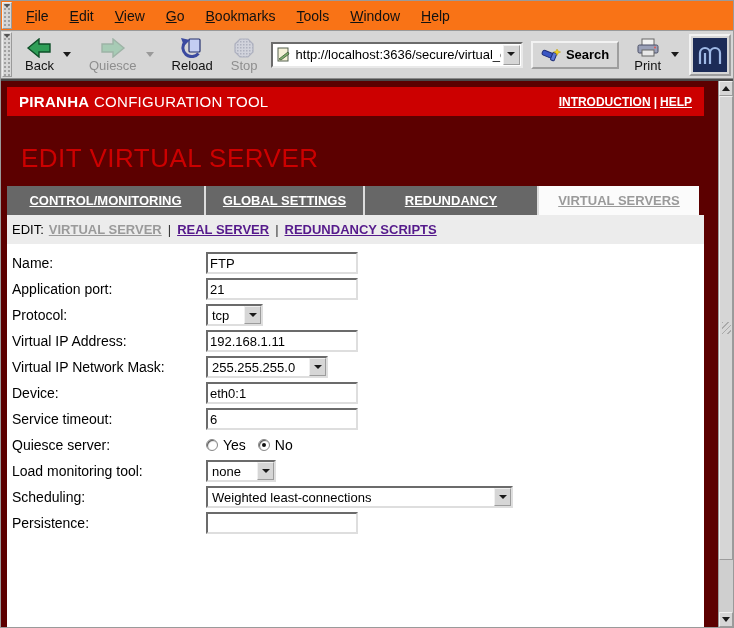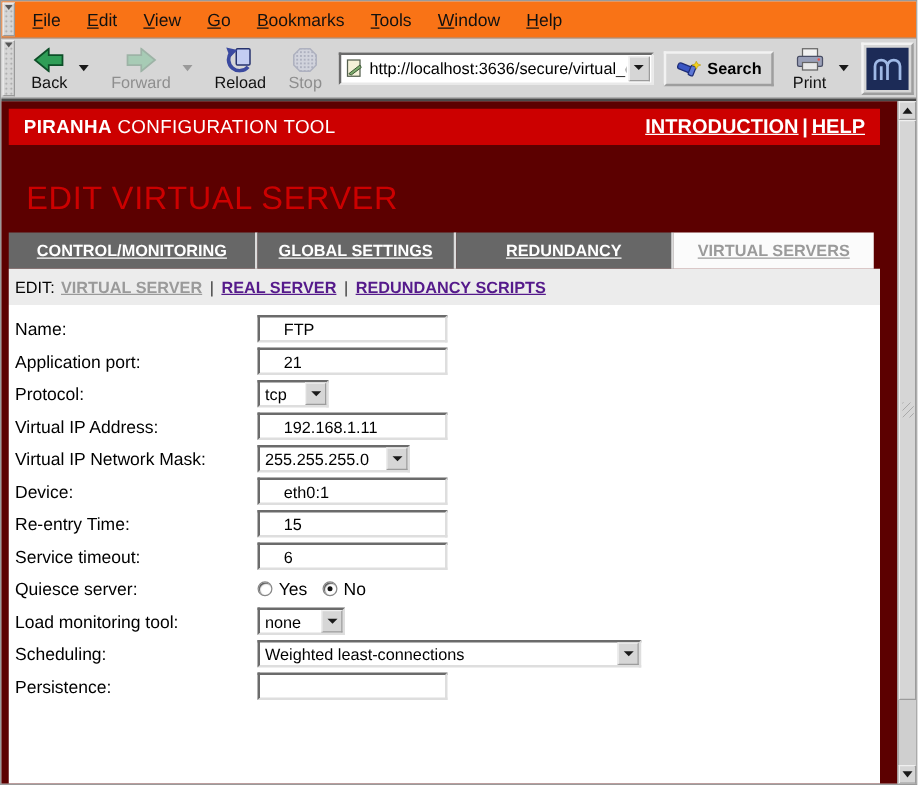--- a/index.html
+++ b/index.html
@@ -85,21 +85,21 @@
     display:flex; flex-direction:column;
   }
   .page { width:697px; margin-left:6px; display:flex; flex-direction:column; flex:1; min-height:0;}
   .redbar {
     margin-top:6px; height:29px; background:#cc0000;
     display:flex; align-items:center; padding:0 12px;
     color:#fff;
   }
   .brand { font-size:15px; letter-spacing:.3px; }
   .brand b { font-weight:bold; }
-  .redbar-links { margin-left:auto; font-size:16px; font-weight:bold;text-align:right; }
+  .redbar-links { margin-left:auto; font-size:12px; font-weight:bold;text-align:right; }
   .redbar-links a { color:#fff; text-decoration:underline; cursor:pointer; }
   .redbar-links .sep { text-decoration:none; margin:0 3px; }
   .page-title {
     margin:26px 0 0 14px; font-size:26px; line-height:32px;
     color:#cc0000; font-weight:500; letter-spacing:.5px;
   }
   .tabs { margin-top:12px; height:29px; display:flex; }
   .tab {
     background:#676767; color:#fff; font-size:13px; font-weight:bold;
     display:flex; align-items:center; justify-content:center;
@@ -118,21 +118,21 @@
   .subnav .lnk.link { color:#551a8b; }
   .subnav .prefix { margin-right:5px; }
   
   .form { flex:1; background:#fff; padding-top:6px; overflow:hidden; }
   .form-row { height:26px; display:flex; align-items:center; }
   .form-label { width:199px; padding-left:5px; font-size:14px; color:#000; flex:none;}
   .tinput {
     width:152px; height:22px; background:#fff;
     border:2px solid; border-color:#6b6b6b #dedede #dedede #6b6b6b;
     font-size:13px; font-family:"Liberation Sans",sans-serif;
-    padding:1px 19px; outline:none; color:#000;
+    padding:1px 2px; outline:none; color:#000;
   }
   .combo {
     height:22px; background:#fff; display:inline-flex; align-items:center;
     border:2px solid; border-color:#6b6b6b #dedede #dedede #6b6b6b;
   }
   .combo .ctext { flex:1; font-size:13px; padding:0 4px; white-space:nowrap; overflow:hidden;}
   .combo .cbtn {
     width:17px; height:18px; background:#d6d6d6; border:1px outset #f0f0f0;
     display:flex; align-items:center; justify-content:center; flex:none;
   }
@@ -202,21 +202,21 @@
     <div class="drop-btn">
         <span class="tri-down"></span>
       </div>
 
     <div class="tb-btn disabled" style="margin-left:8px;">
       <span class="ic">
         <svg width="26" height="20" viewBox="0 0 26 20" opacity="0.45">
           <polygon points="24,10 13,1 13,6 2,6 2,14 13,14 13,19" fill="#6fbf8f" stroke="#5a8a6d" stroke-width="1.4"></polygon>
         </svg>
       </span>
-      <span>Forward</span>
+      <span>Quiesce</span>
     </div>
     <div class="drop-btn">
         <span class="tri-down dis"></span>
       </div>
 
     <div class="tb-btn" style="margin-left:8px;">
       <span class="ic">
         <svg width="24" height="21" viewBox="0 0 24 21">
           <rect x="9" y="2" width="11" height="13" rx="1" fill="#c3cdf2" stroke="#27336e" stroke-width="1.2"></rect>
           <path d="M5 5 A 8.5 8.5 0 1 0 18.5 16.5" fill="none" stroke="#3b4aa0" stroke-width="3"></path>
@@ -348,24 +348,20 @@
               <div class="combo" style="width: 122px;">
                 <span class="ctext">255.255.255.0</span>
                 <span class="cbtn">
                   <span class="tri-down"></span>
                 </span>
               </div>
             </div>
             <div class="form-row">
               <div class="form-label">Device:</div>
               <input class="tinput" value="eth0:1" style="">
-            </div>
-            <div class="form-row">
-              <div class="form-label">Re-entry Time:</div>
-              <input class="tinput" value="15" style="">
             </div>
             <div class="form-row">
               <div class="form-label">Service timeout:</div>
               <input class="tinput" value="6" style="">
             </div>
             <div class="form-row">
               <div class="form-label">Quiesce server:</div>
               <div class="radio-group">
                 <span class="radio"></span>
                 <span class="radio-lab">Yes</span>

